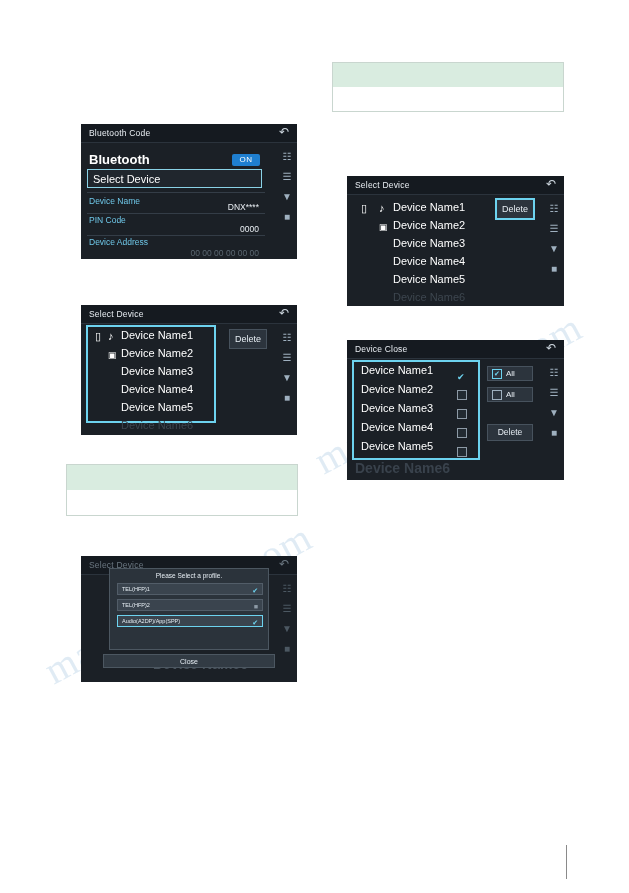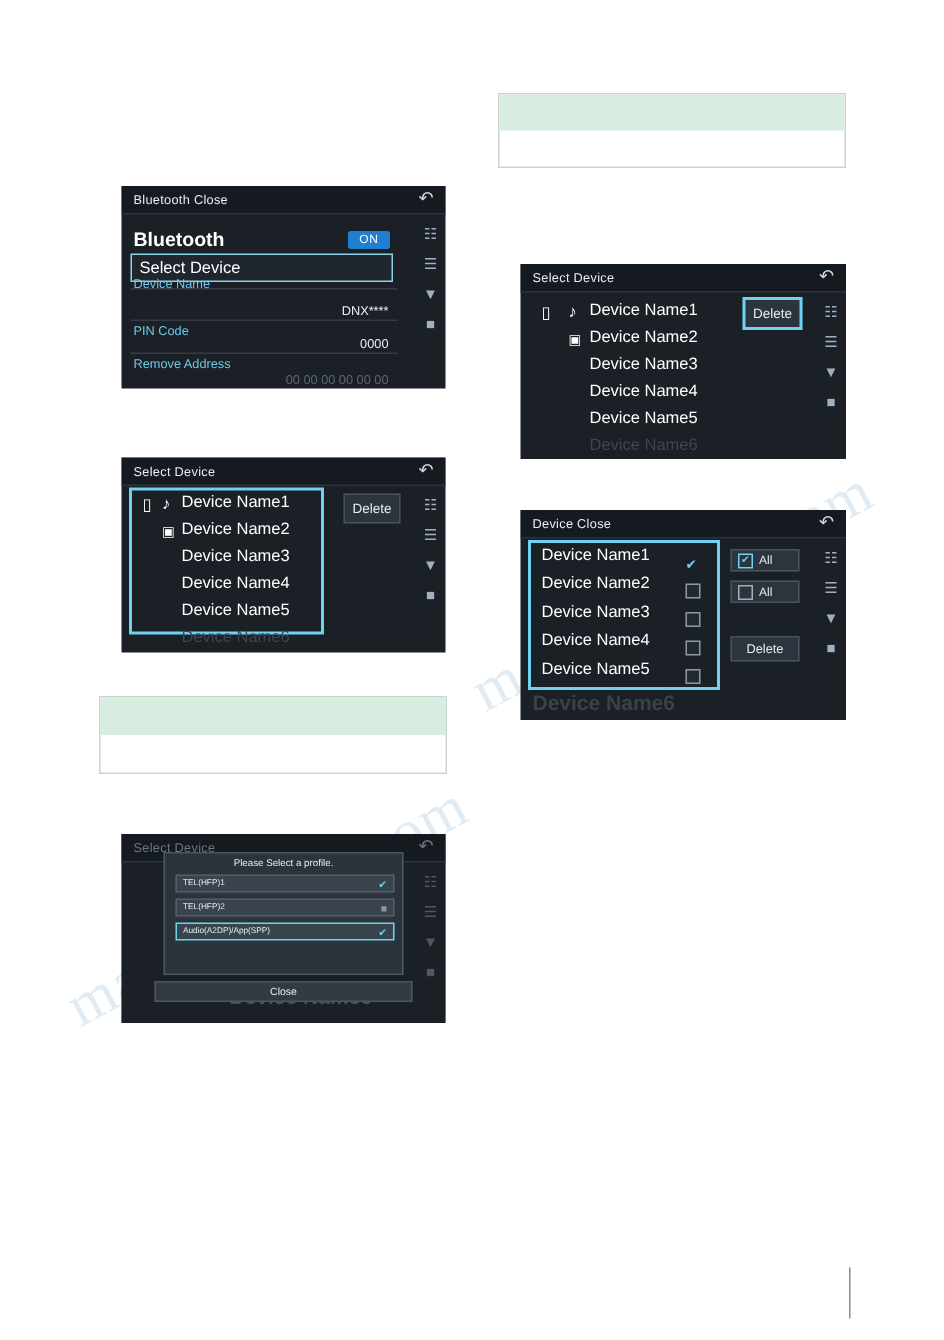--- a/index.html
+++ b/index.html
@@ -335,40 +335,40 @@
   <div class="note" id="note1">
     <div class="note-top"></div>
   </div>
 
   <div class="note" id="note2">
     <div class="note-top"></div>
   </div>
 
   <div class="panel" id="p1">
     <div class="panel-hdr"></div>
-    <div class="panel-title">Bluetooth Close</div>
+    <div class="panel-title">Bluetooth Code</div>
     <div class="back-icon">↶</div>
 
     <div class="bt-title">Bluetooth</div>
     <div class="on-badge">ON</div>
 
     <div class="sel-dev">
       <span>Select Device</span>
     </div>
 
     <div class="divider" style="top:68px;"></div>
-    <div class="kv" style="top:60px;">Device Name</div>
+    <div class="kv" style="top:72px;">Device Name</div>
     <div class="kvval" style="top:78px;">DNX****</div>
 
     <div class="divider" style="top:89px;"></div>
     <div class="kv" style="top:91px;">PIN Code</div>
     <div class="kvval" style="top:100px;">0000</div>
 
     <div class="divider" style="top:111px;"></div>
-    <div class="kv" style="top:113px;">Remove Address</div>
+    <div class="kv" style="top:113px;">Device Address</div>
     <div class="kvval" style="top:124px; color:#5a6670;">00 00 00 00 00 00</div>
 
     <div class="rail" style="top:26px;">
       <div class="ricon">☷</div>
       <div class="ricon">☰</div>
       <div class="ricon">▼</div>
       <div class="ricon">■</div>
     </div>
   </div>
 

